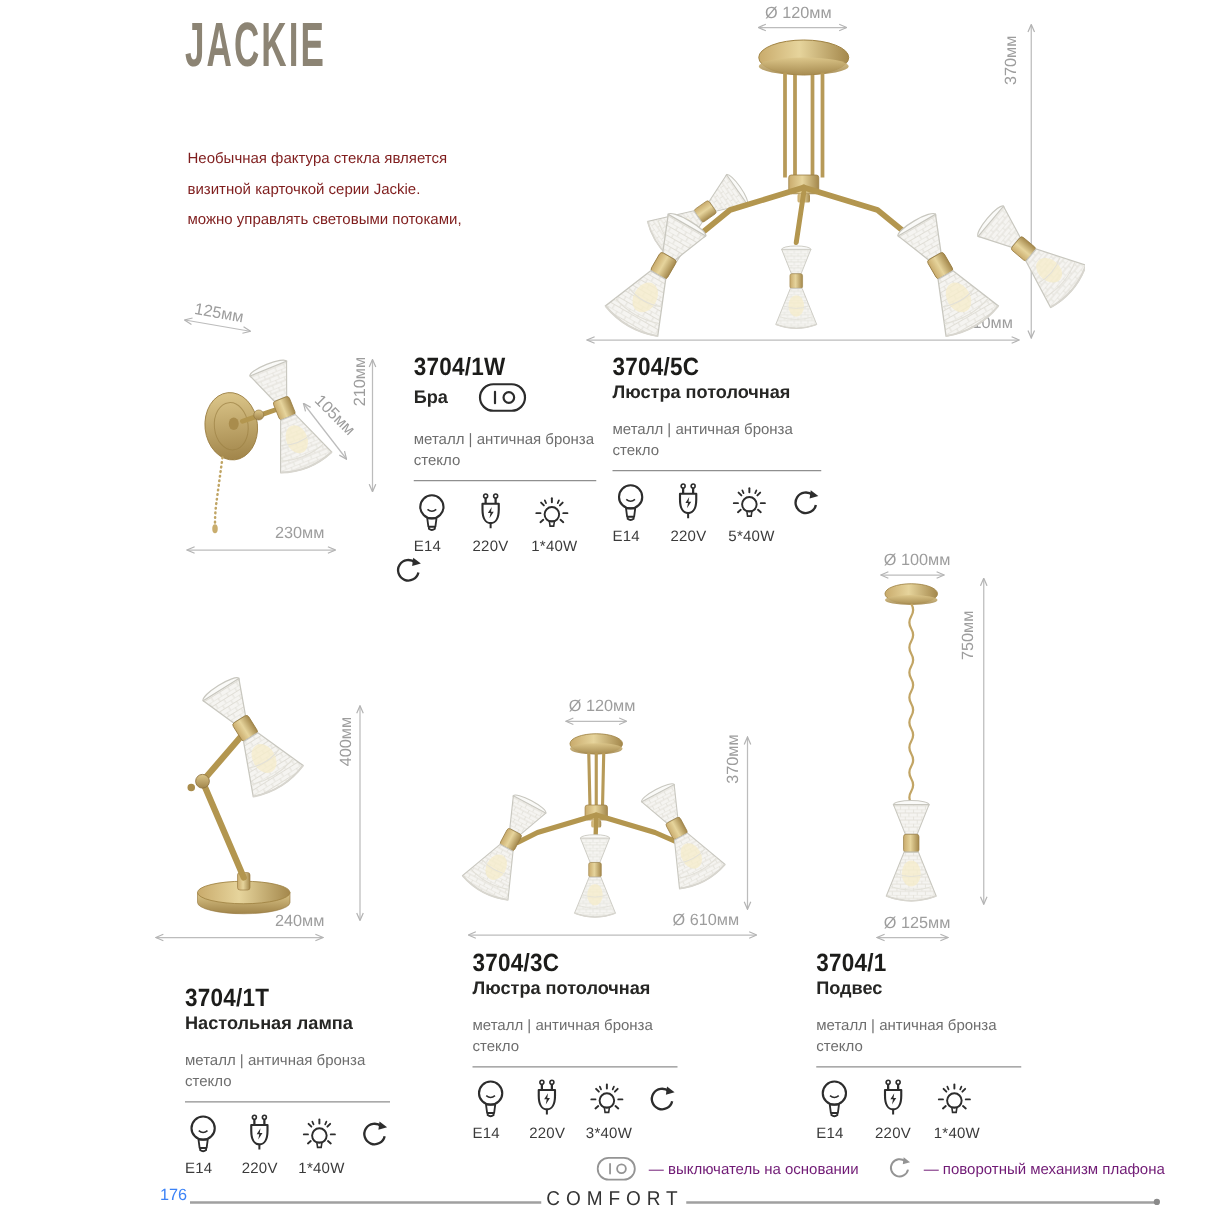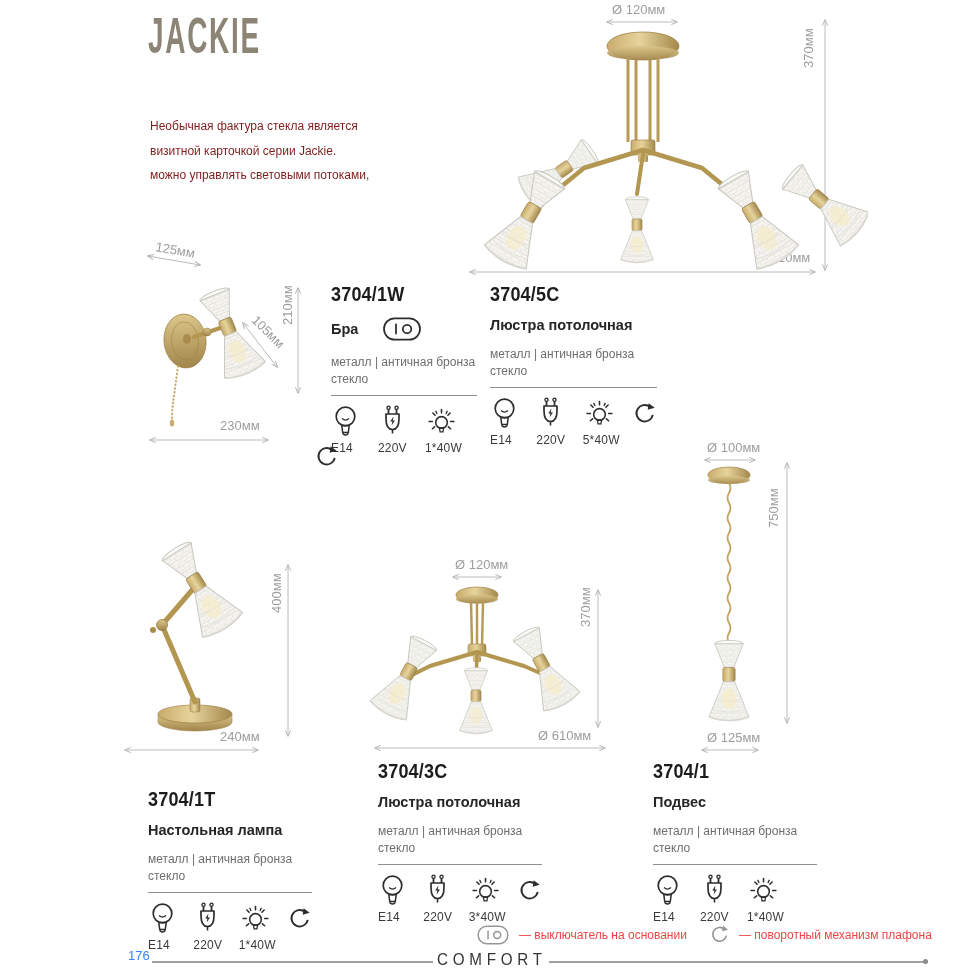--- a/index.html
+++ b/index.html
@@ -8,34 +8,34 @@
   .abs{position:absolute;}
   #title{position:absolute;left:148px;top:8px;font-size:50px;line-height:56px;font-weight:bold;
          color:#8c8474;transform:scaleX(.56);transform-origin:0 0;letter-spacing:3px;white-space:nowrap;}
   #desc{position:absolute;left:150px;top:92px;width:360px;font-size:12px;line-height:24.5px;color:#7f1d1d;margin-top:22px;}
   .fig{position:absolute;}
   .dim{stroke:#bcbcbc;stroke-width:1;fill:none;}
   .dlabel{font-size:13px;fill:#9d9d9d;font-family:"Liberation Sans",sans-serif;}
   .card{position:absolute;}
   .code{font-size:20px;font-weight:bold;color:#1c1c1a;transform:scaleX(.9);transform-origin:0 50%;
         white-space:nowrap;letter-spacing:.2px;}
-  .ptype{margin-top:11px;font-size:14.5px;font-weight:bold;color:#262624;display:flex;align-items:center;}
+  .ptype{font-size:14.5px;font-weight:bold;color:#262624;display:flex;align-items:center;}
   .pill{margin-left:24px;color:#2c2c2c;flex:none;}
   .mats{margin-top:13px;font-size:12px;color:#6e6e6e;line-height:17px;}
   .mats div{white-space:nowrap;}
   .rule{margin-top:7px;border-top:1px solid #8f8f8f;height:0;}
   .specs{margin-top:9px;display:flex;align-items:flex-start;}
   .spec{width:47px;display:flex;flex-direction:column;align-items:flex-start;}
   .sicon{width:27px;height:33px;color:#2d2d2d;margin-left:1px;}
   .sicon.wide{width:33px;margin-left:0;}
   .slabel{margin-top:3px;font-size:12px;color:#3a3a3a;letter-spacing:.2px;white-space:nowrap;}
   .rot{width:25px;height:25px;color:#2d2d2d;}
   .rot.inline{margin-top:4px;margin-left:3px;flex:none;}
   #legend{position:absolute;left:477px;top:924px;display:flex;align-items:center;}
-  .legend-text{font-size:12px;color:#ef4444;white-space:nowrap;}
+  .legend-text{font-size:12px;color:#701a75;white-space:nowrap;}
   .gray-ic{color:#949494;flex:none;}
   #page-num{position:absolute;left:128px;top:948px;font-size:13px;color:#3b82f6;}
   .fline{position:absolute;top:961px;height:2px;background:#a0a0a0;}
   #brand{position:absolute;left:437px;top:951px;font-size:16px;letter-spacing:5px;color:#333;
          transform:scaleX(.95);transform-origin:0 0;white-space:nowrap;}
   #fdot{position:absolute;left:923px;top:959px;width:5px;height:5px;border-radius:50%;background:#8a8a8a;}
 </style>
 </head>
 <body>
 

